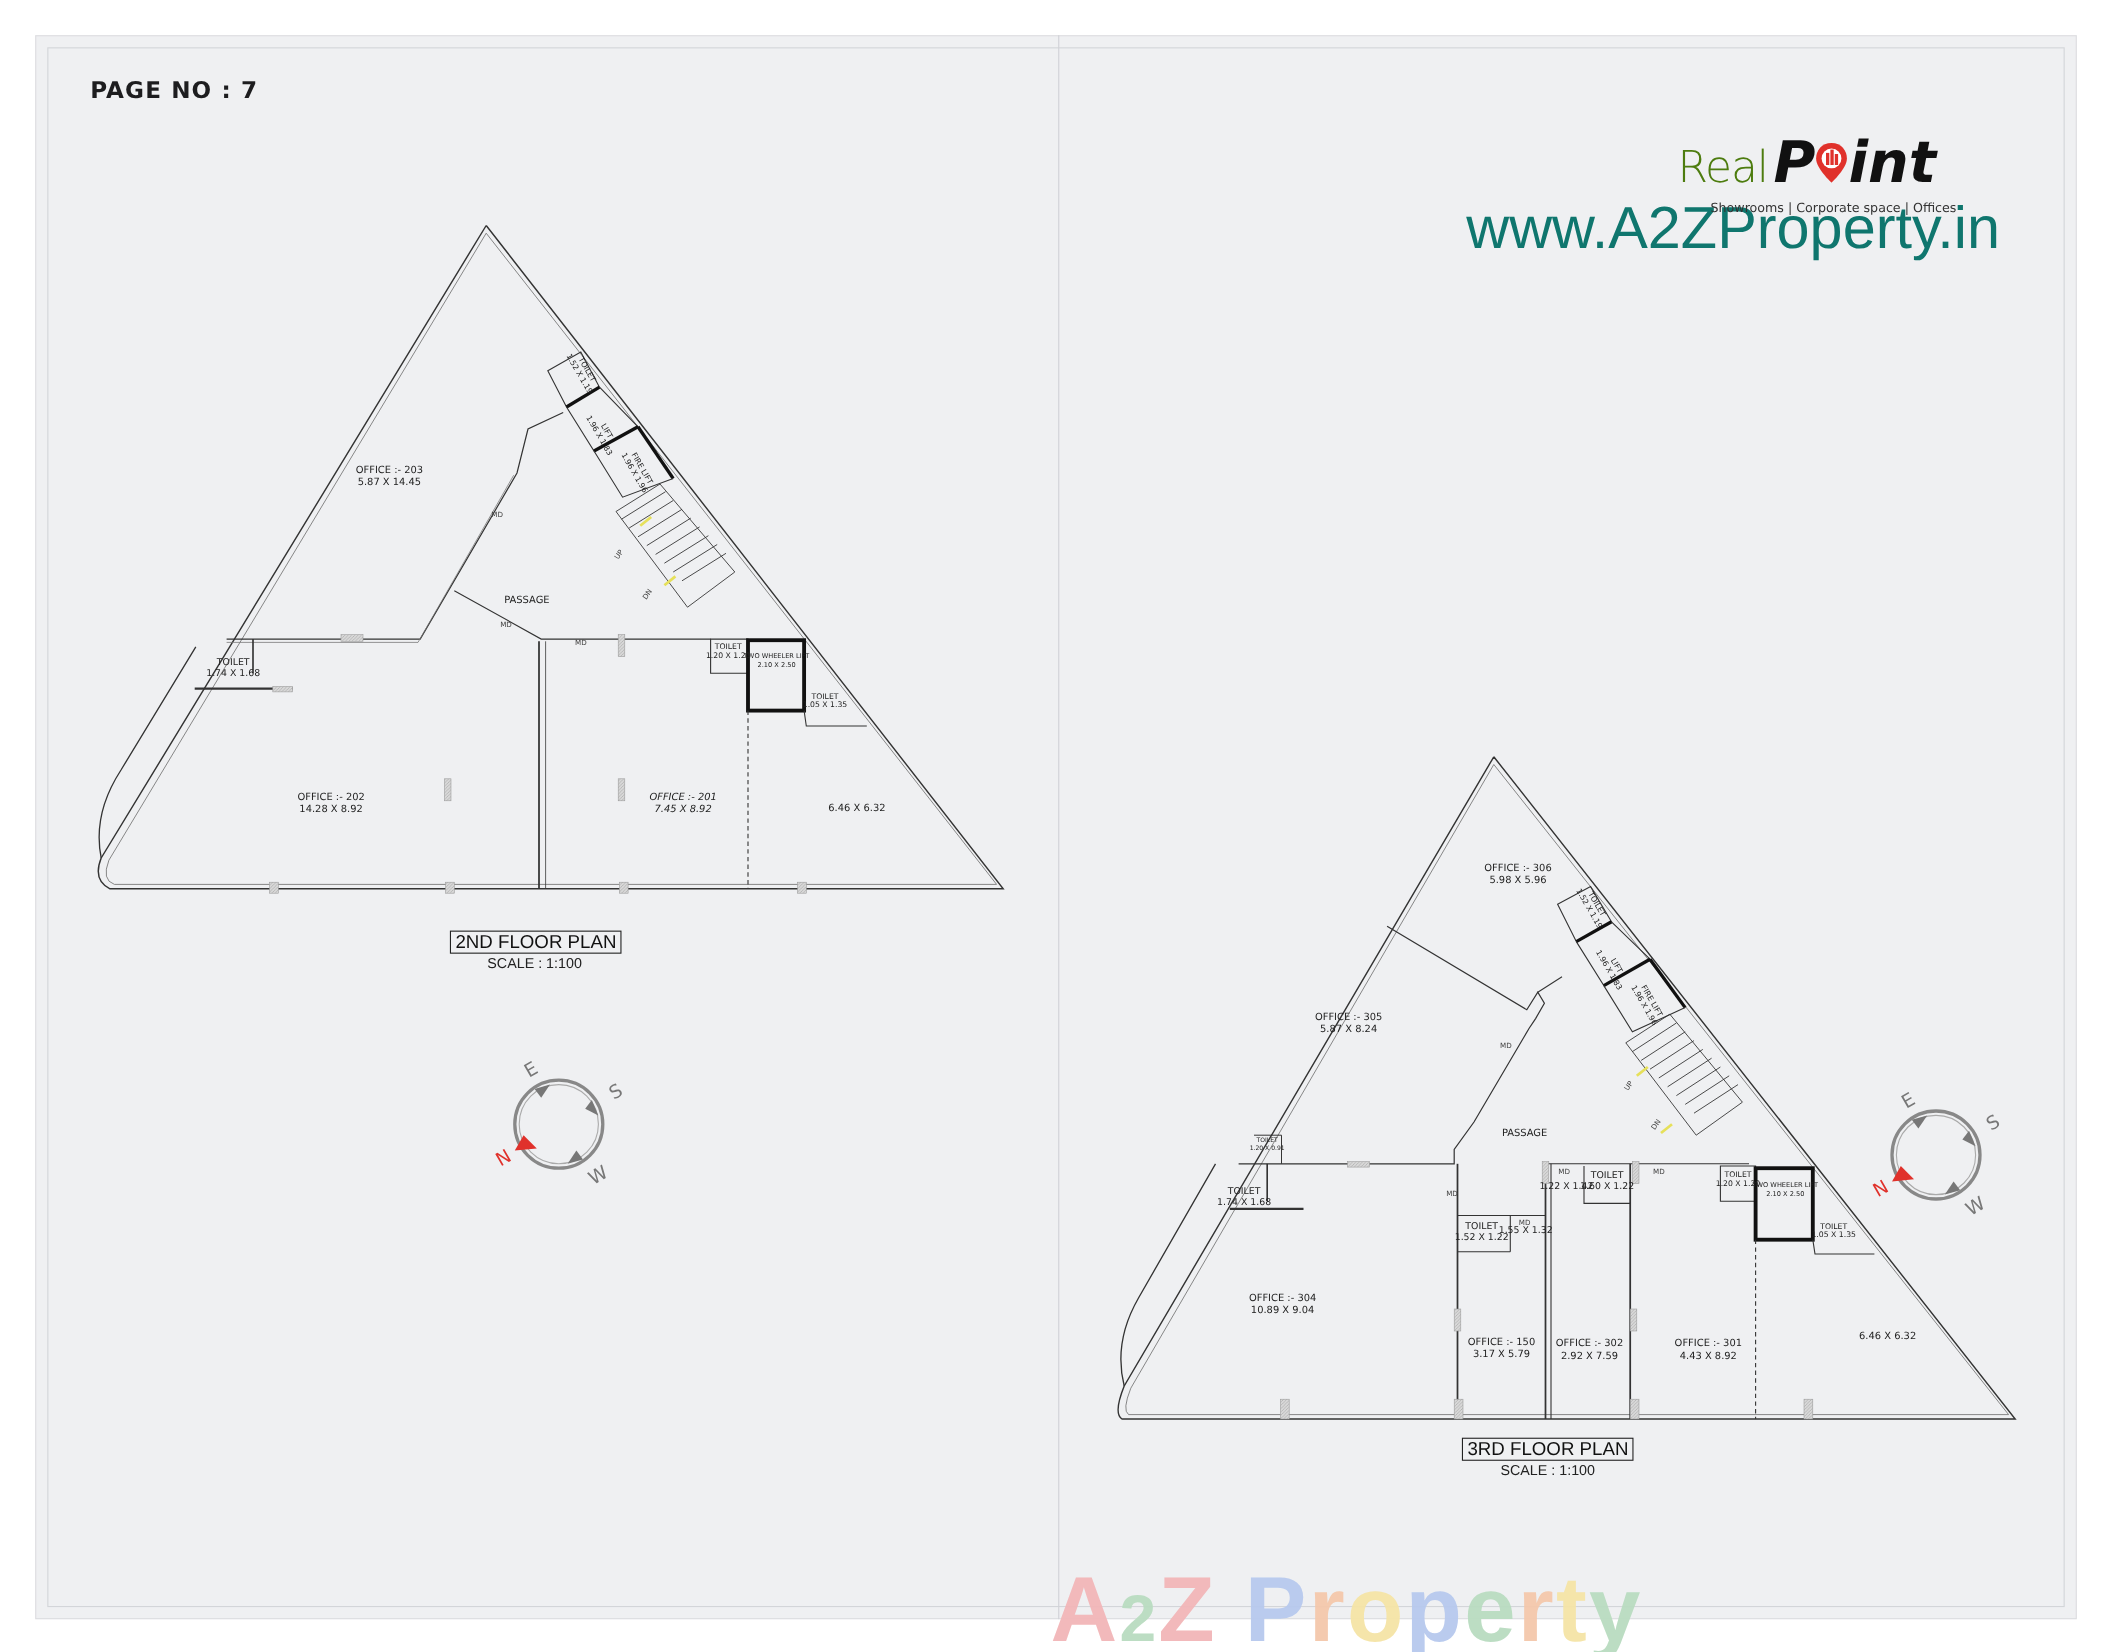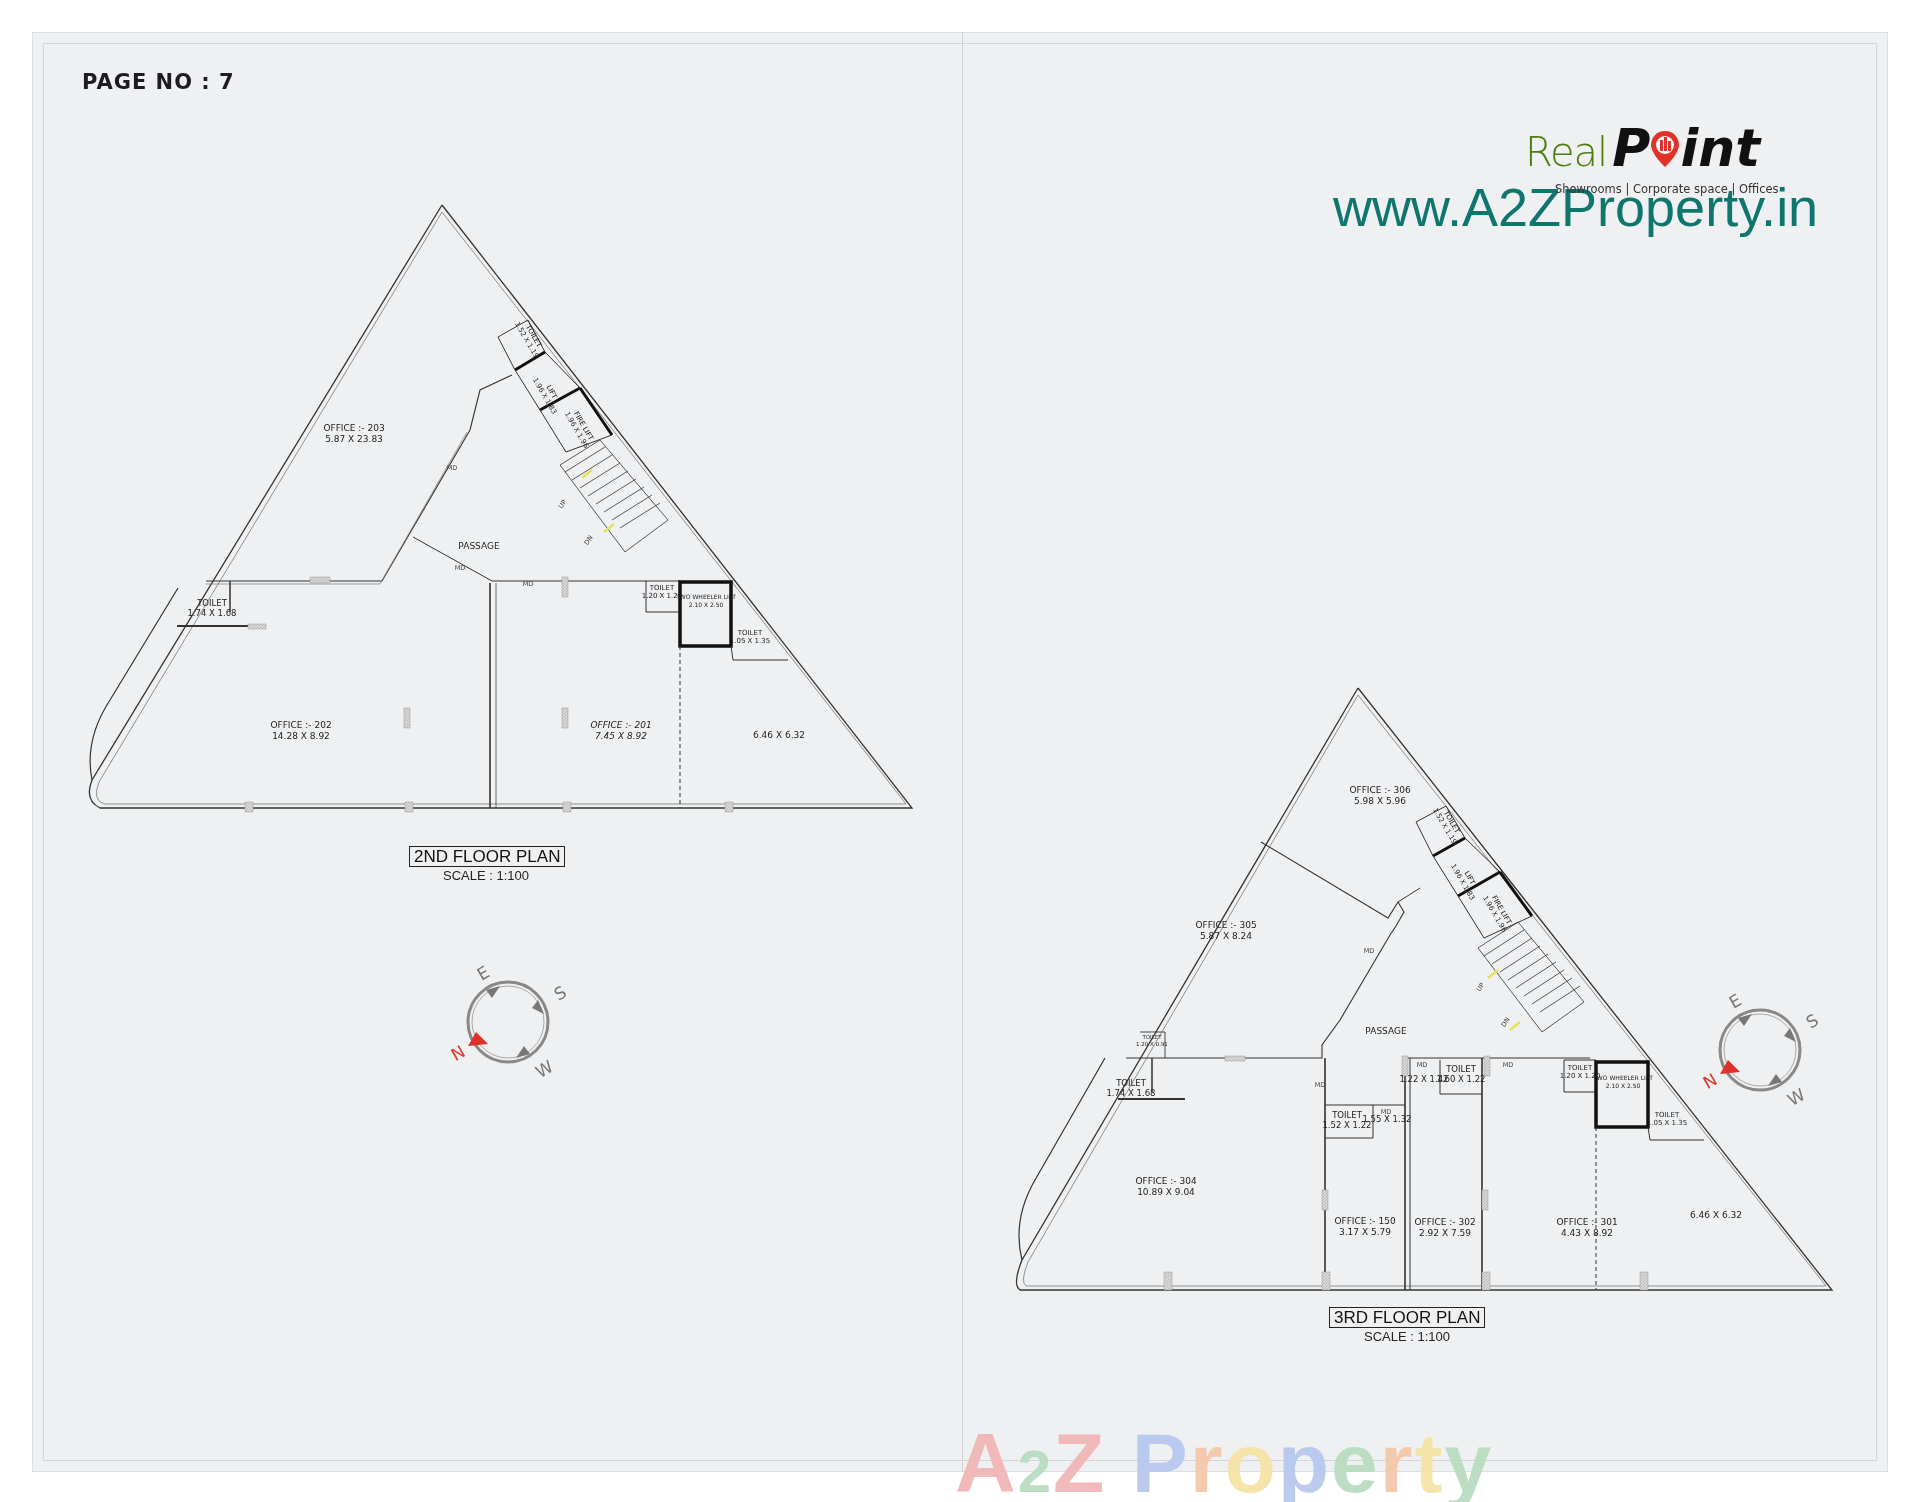--- a/index.html
+++ b/index.html
@@ -183,21 +183,21 @@
 
 <div class="lbl" style="left:478px;top:968px;font-size:17px;color:#777;transform:rotate(-30deg);">E</div>
 <div class="lbl" style="left:555px;top:988px;font-size:17px;color:#777;transform:rotate(-30deg);">S</div>
 <div class="lbl" style="left:452px;top:1048px;font-size:17px;color:#e0312b;transform:rotate(-30deg);">N</div>
 <div class="lbl" style="left:536px;top:1064px;font-size:17px;color:#777;transform:rotate(-30deg);">W</div>
 <div class="lbl" style="left:1730px;top:996px;font-size:17px;color:#777;transform:rotate(-30deg);">E</div>
 <div class="lbl" style="left:1807px;top:1016px;font-size:17px;color:#777;transform:rotate(-30deg);">S</div>
 <div class="lbl" style="left:1704px;top:1076px;font-size:17px;color:#e0312b;transform:rotate(-30deg);">N</div>
 <div class="lbl" style="left:1788px;top:1092px;font-size:17px;color:#777;transform:rotate(-30deg);">W</div>
 
-<div class="lbl" style="left:354px;top:423px;"><span>OFFICE :- 203</span><br><span>5.87 X 23.83</span></div>
+<div class="lbl" style="left:354px;top:423px;"><span>OFFICE :- 203</span><br><span>5.87 X 14.45</span></div>
 <div class="lbl" style="left:479px;top:541px;">PASSAGE</div>
 <div class="lbl sm" style="left:530px;top:330px;transform:translateX(-50%) rotate(60deg);"><span>TOILET</span><br><span>1.52 X 1.19</span></div>
 <div class="lbl sm" style="left:548px;top:386px;transform:translateX(-50%) rotate(60deg);"><span>LIFT</span><br><span>1.96 X 1.83</span></div>
 <div class="lbl sm" style="left:580px;top:420px;transform:translateX(-50%) rotate(60deg);"><span>FIRE LIFT</span><br><span>1.96 X 1.96</span></div>
 <div class="lbl sm" style="left:212px;top:598px;font-size:8.5px;line-height:10px;"><span>TOILET</span><br><span>1.74 X 1.68</span></div>
 <div class="lbl sm" style="left:662px;top:584px;"><span>TOILET</span><br><span>1.20 X 1.20</span></div>
 <div class="lbl sm" style="left:706px;top:593px;font-size:6px;line-height:8px;"><span>TWO WHEELER LIFT</span><br><span>2.10 X 2.50</span></div>
 <div class="lbl sm" style="left:750px;top:629px;"><span>TOILET</span><br><span>1.05 X 1.35</span></div>
 <div class="lbl" style="left:301px;top:720px;"><span>OFFICE :- 202</span><br><span>14.28 X 8.92</span></div>
 <div class="lbl" style="left:621px;top:720px;font-style:italic;"><span>OFFICE :- 201</span><br><span>7.45 X 8.92</span></div>
@@ -222,21 +222,21 @@
 <div class="lbl sm" style="left:1424px;top:1074px;font-size:8.5px;line-height:10px;">1.22 X 1.42</div>
 <div class="lbl sm" style="left:1461px;top:1064px;font-size:8.5px;line-height:10px;"><span>TOILET</span><br><span>1.60 X 1.22</span></div>
 <div class="lbl sm" style="left:1347px;top:1110px;font-size:8.5px;line-height:10px;"><span>TOILET</span><br><span>1.52 X 1.22</span></div>
 <div class="lbl sm" style="left:1387px;top:1114px;font-size:8.5px;line-height:10px;">1.55 X 1.32</div>
 <div class="lbl sm" style="left:1580px;top:1064px;"><span>TOILET</span><br><span>1.20 X 1.20</span></div>
 <div class="lbl sm" style="left:1623px;top:1074px;font-size:6px;line-height:8px;"><span>TWO WHEELER LIFT</span><br><span>2.10 X 2.50</span></div>
 <div class="lbl sm" style="left:1667px;top:1111px;"><span>TOILET</span><br><span>1.05 X 1.35</span></div>
 <div class="lbl" style="left:1166px;top:1176px;"><span>OFFICE :- 304</span><br><span>10.89 X 9.04</span></div>
 <div class="lbl" style="left:1365px;top:1216px;"><span>OFFICE :- 150</span><br><span>3.17 X 5.79</span></div>
 <div class="lbl" style="left:1445px;top:1217px;"><span>OFFICE :- 302</span><br><span>2.92 X 7.59</span></div>
-<div class="lbl" style="left:1553px;top:1217px;margin-left:34px;"><span>OFFICE :- 301</span><br><span>4.43 X 8.92</span></div>
+<div class="lbl" style="left:1553px;top:1217px;"><span>OFFICE :- 301</span><br><span>4.43 X 8.92</span></div>
 <div class="lbl" style="left:1716px;top:1210px;">6.46 X 6.32</div>
 <div class="lbl md" style="left:1481px;top:982px;transform:translateX(-50%) rotate(-55deg);">UP</div>
 <div class="lbl md" style="left:1506px;top:1017px;transform:translateX(-50%) rotate(-55deg);">DN</div>
 <div class="lbl md" style="left:1369px;top:946px;">MD</div>
 <div class="lbl md" style="left:1320px;top:1080px;">MD</div>
 <div class="lbl md" style="left:1422px;top:1060px;">MD</div>
 <div class="lbl md" style="left:1386px;top:1107px;">MD</div>
 <div class="lbl md" style="left:1508px;top:1060px;">MD</div>
 
 <div class="plan-title" style="left:1329px;top:1307px;">3RD FLOOR PLAN</div>

